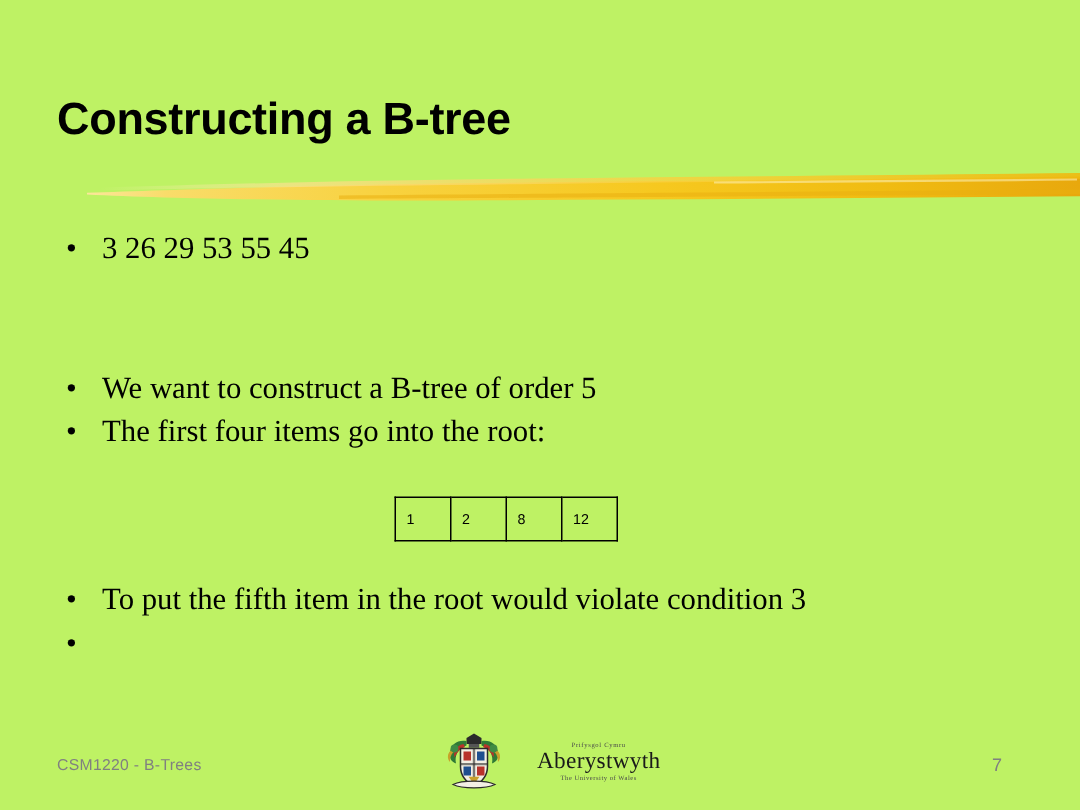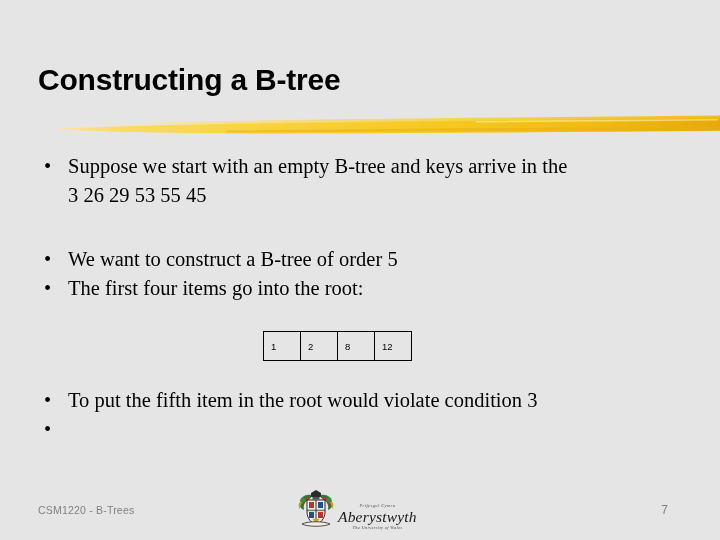--- a/index.html
+++ b/index.html
@@ -11,21 +11,21 @@
     width: 720px;
     height: 540px;
     position: relative;
     overflow: hidden;
     font-family: "Liberation Serif", "DejaVu Serif", serif;
     -webkit-font-smoothing: none;
   }
   .slide {
     position: absolute;
     inset: 0;
-    background: #e5e5e5;
+    background: #bef264;
   }
 
   
   .title {
     position: absolute;
     left: 38px;
     top: 62px;
     width: 640px;
     font-family: "Liberation Sans", "DejaVu Sans", sans-serif;
     font-size: 30px;
@@ -124,23 +124,22 @@
   }
 
   
   .logo {
     position: absolute;
     left: 296px;
     top: 486px;
     width: 146px;
     height: 44px;
     display: flex;
-    align-items: flex-end;
-    gap: 2px;
-    font-style: italic;
+    align-items: center;
+    gap: 22px;
   }
   .crest {
     width: 40px;
     height: 42px;
     flex: 0 0 auto;
   }
   .logo-words {
     display: flex;
     flex-direction: column;
     align-items: center;
@@ -203,21 +202,20 @@
       <path d="M170,22.4 C280,21.4 420,20.2 664,18.4 L664,21.4
                C420,23.0 280,24.0 170,24.6 Z" fill="#E9AE10" opacity="0.55"></path>
       <path d="M420,13.0 C500,12.4 580,11.8 662,11.0 L662,12.4
                C580,13.2 500,13.8 420,14.4 Z" fill="#FCEFB0" opacity="0.6"></path>
     </svg>
   </div>
 
   <div class="body">
     <div class="bullet">
       <span class="dot">•</span>
-      <span class="bullet-text">Suppose we start with an empty B-tree and keys arrive in the</span>
       <span class="bullet-text">3  26  29  53  55  45</span>
     </div>
   </div>
 
   <div class="group-two">
     <div class="bullet">
       <span class="dot">•</span>
       <span class="bullet-text">We want to construct a B-tree of order 5</span>
     </div>
     <div class="bullet">

